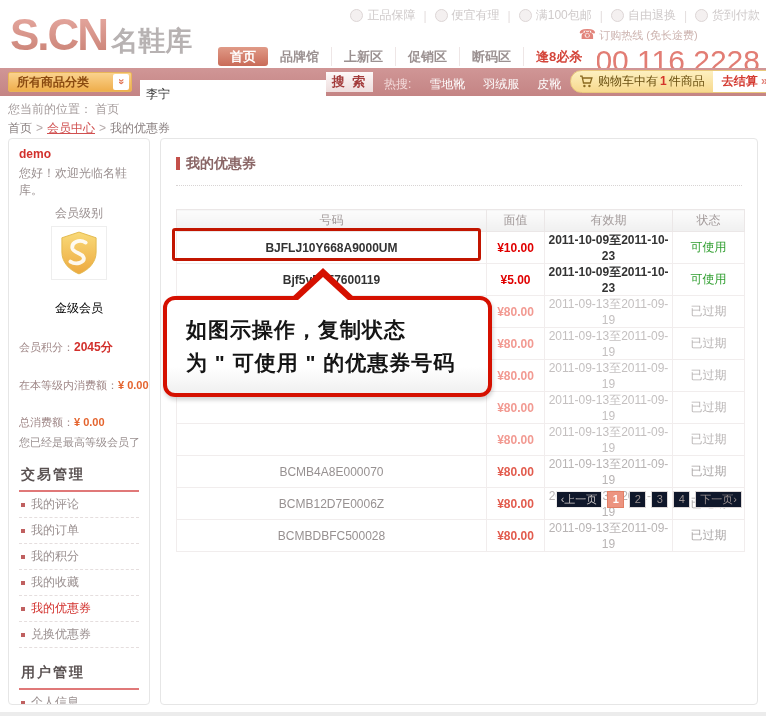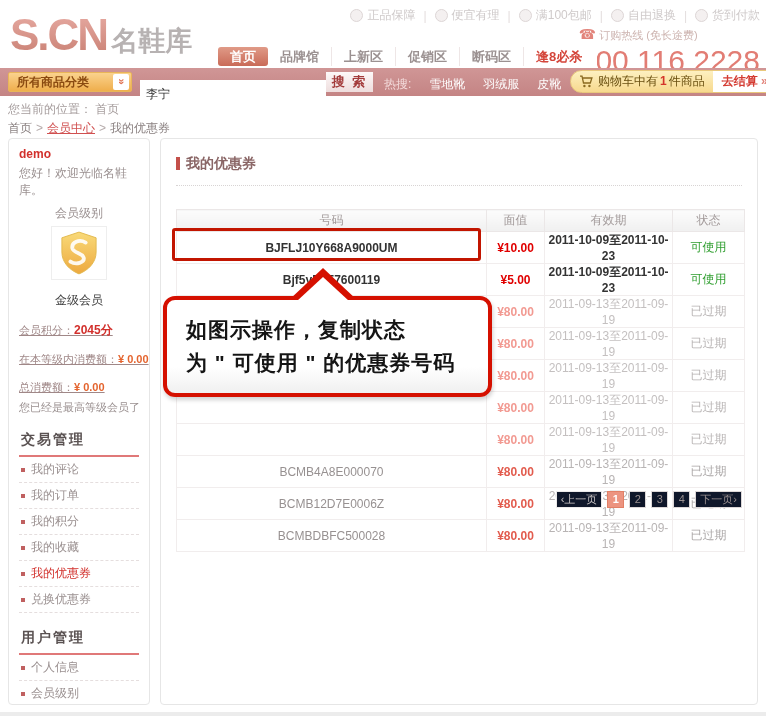--- a/index.html
+++ b/index.html
@@ -67,22 +67,22 @@
 
   
   .sidebar { position:absolute; left:8px; top:138px; width:142px; height:567px; background:#fff;
              border:1px solid #e6e6e6; border-radius:4px; overflow:hidden; }
   .member { padding:8px 10px 0; }
   .username { color:#d2302c; font-weight:bold; }
   .greeting { color:#9a9090; margin-top:4px; }
   .level-label { text-align:center; color:#9a9090; margin-top:6px; }
   .badge-wrap { width:56px; height:54px; margin:4px auto 0; border:1px solid #eee; background:#fff;
                 display:flex; align-items:center; justify-content:center; }
-  .level-name { text-align:center; color:#404040; margin-top:12px; }
-  .stat { margin-top:13px; color:#a08888; font-size:11px; white-space:nowrap;text-decoration:underline; }
+  .level-name { text-align:center; color:#000000; margin-top:20px; }
+  .stat { margin-top:22px; color:#a08888; font-size:11px; white-space:nowrap; }
   .stat .red { color:#d2302c; font-weight:bold; font-size:12px; }
   .stat .orange { color:#e4642e; font-weight:bold; }
   .max-note { color:#9a9090; margin-top:5px; font-size:11px; white-space:nowrap; }
   .side-title { margin:12px 10px 0; padding:4px 2px 6px; font-size:14px; color:#5a5252;
                 border-bottom:2px solid #e07878; letter-spacing:2px; font-weight:bold; }
   .side-item { margin:0 10px; padding:4px 0 4px 2px; border-bottom:1px dashed #e5dede; color:#9a9090;
                display:flex; align-items:center; cursor:pointer; }
   .side-item .bullet { width:4px; height:4px; background:#c06060; display:inline-block; margin-right:6px; }
   .side-item.active .side-item-label { color:#d2302c; }
 

